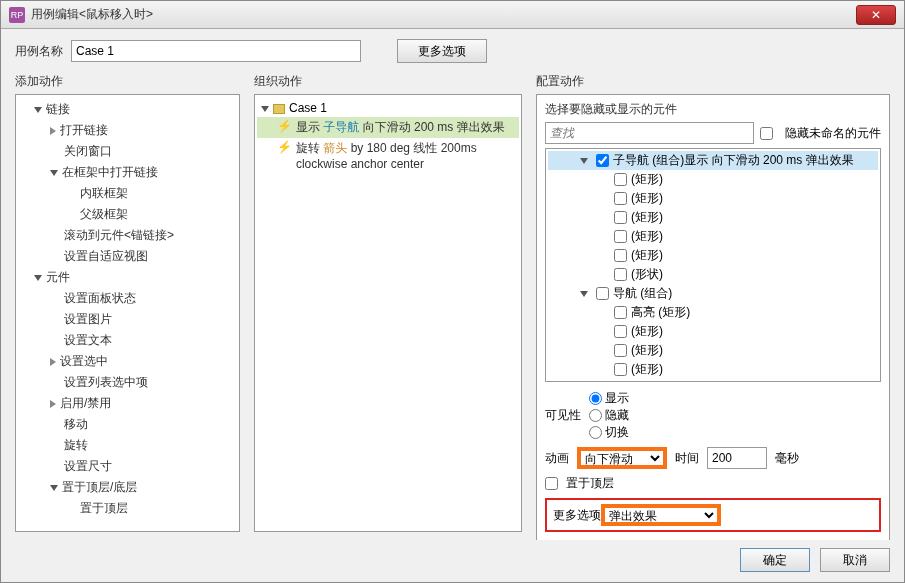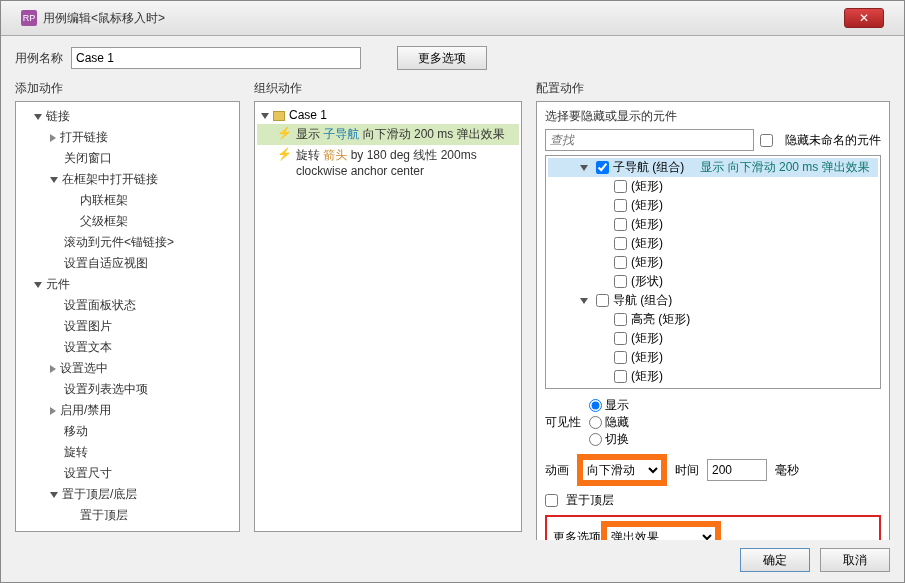--- a/index.html
+++ b/index.html
@@ -1,18 +1,18 @@
 <!DOCTYPE html>
 <html><head>
 <meta charset="utf-8">
 <style>
 * { box-sizing: border-box; margin: 0; padding: 0; font-family: "Microsoft YaHei", sans-serif; font-size: 12px; }
 body { background: #e8e8e8; width: 905px; height: 583px; }
 .window { width: 905px; height: 583px; background: #f0f0f0; border: 1px solid #888; display: flex; flex-direction: column; }
-.titlebar { height: 35px; background: linear-gradient(#f5f5f5,#e0e0e0); border-bottom: 1px solid #aaa; display: flex; align-items: center; padding: 0 20px; }
+.titlebar { height: 28px; background: linear-gradient(#f5f5f5,#e0e0e0); border-bottom: 1px solid #aaa; display: flex; align-items: center; padding: 0 8px; }
 .app-icon { width: 16px; height: 16px; background: #a14fa1; color: #fff; font-size: 9px; display: flex; align-items: center; justify-content: center; margin-right: 6px; border-radius:2px; }
 .titlebar-title { flex: 1; color: #333; }
 .close-btn { width: 40px; height: 20px; background: linear-gradient(#d44,#a22); color: #fff; display: flex; align-items: center; justify-content: center; border: 1px solid #822; border-radius: 3px; cursor: pointer; }
 .top-row { display: flex; align-items: center; padding: 10px 14px; gap: 8px; }
 .top-row label { color: #333; }
 .name-input { width: 290px; height: 22px; border: 1px solid #999; padding: 0 4px; background: #fff; }
 .add-cond-btn { margin-left: 28px; width: 90px; height: 24px; border: 1px solid #999; background: linear-gradient(#fafafa,#e0e0e0); cursor: pointer; }
 .columns { display: flex; flex: 1; padding: 0 14px 8px 14px; gap: 14px; overflow: hidden; }
 .col { display: flex; flex-direction: column; }
 .col-label { color: #333; margin-bottom: 4px; }
@@ -37,24 +37,24 @@
 .action-suffix { color:#333; }
 .orange { color:#d08a2a; }
 .right-header { color:#333; margin-bottom:4px; }
 .search-row { display:flex; align-items:center; gap:6px; margin-bottom:4px; }
 .search-input { flex:1; height:22px; border:1px solid #999; padding:0 4px; font-style:italic; color:#888; }
 .hide-unnamed { display:flex; align-items:center; gap:12px; }
 .widget-list { flex:1; border:1px solid #999; overflow-y:auto; padding:2px; }
 .widget-row { display:flex; align-items:center; padding:1px 0; white-space:nowrap; }
 .widget-row input[type=checkbox] { margin:0 4px; }
 .widget-row.selected { background:#cde6f7; }
-.green { color:#0f766e;margin-left:16px; }
+.green { color:#000000; }
 .bottom-opts { margin-top:8px; display:flex; flex-direction:column; gap:6px; }
 .opt-row { display:flex; align-items:center; gap:8px; }
-.sel { height:32px; border:6px solid #f97316; background:#fff; }
+.sel { height:22px; border:4px solid #f97316; background:#fff; }
 .num-input { width:60px; height:22px; border:1px solid #999; padding:0 4px; }
 .red-box { border:2px solid #d22; padding:4px 6px; display:flex; align-items:center; }
 .footer { display:flex; justify-content:flex-end; gap:10px; padding:8px 14px 10px 14px; }
 .footer button { width:70px; height:24px; border:1px solid #999; background:linear-gradient(#fafafa,#e0e0e0); cursor:pointer; }
 .footer button.ok { border:1px solid #5a8fc0; }
 .radio-lbl { display:flex; align-items:center; gap:3px; }
 </style>
 </head>
 <body>
 

